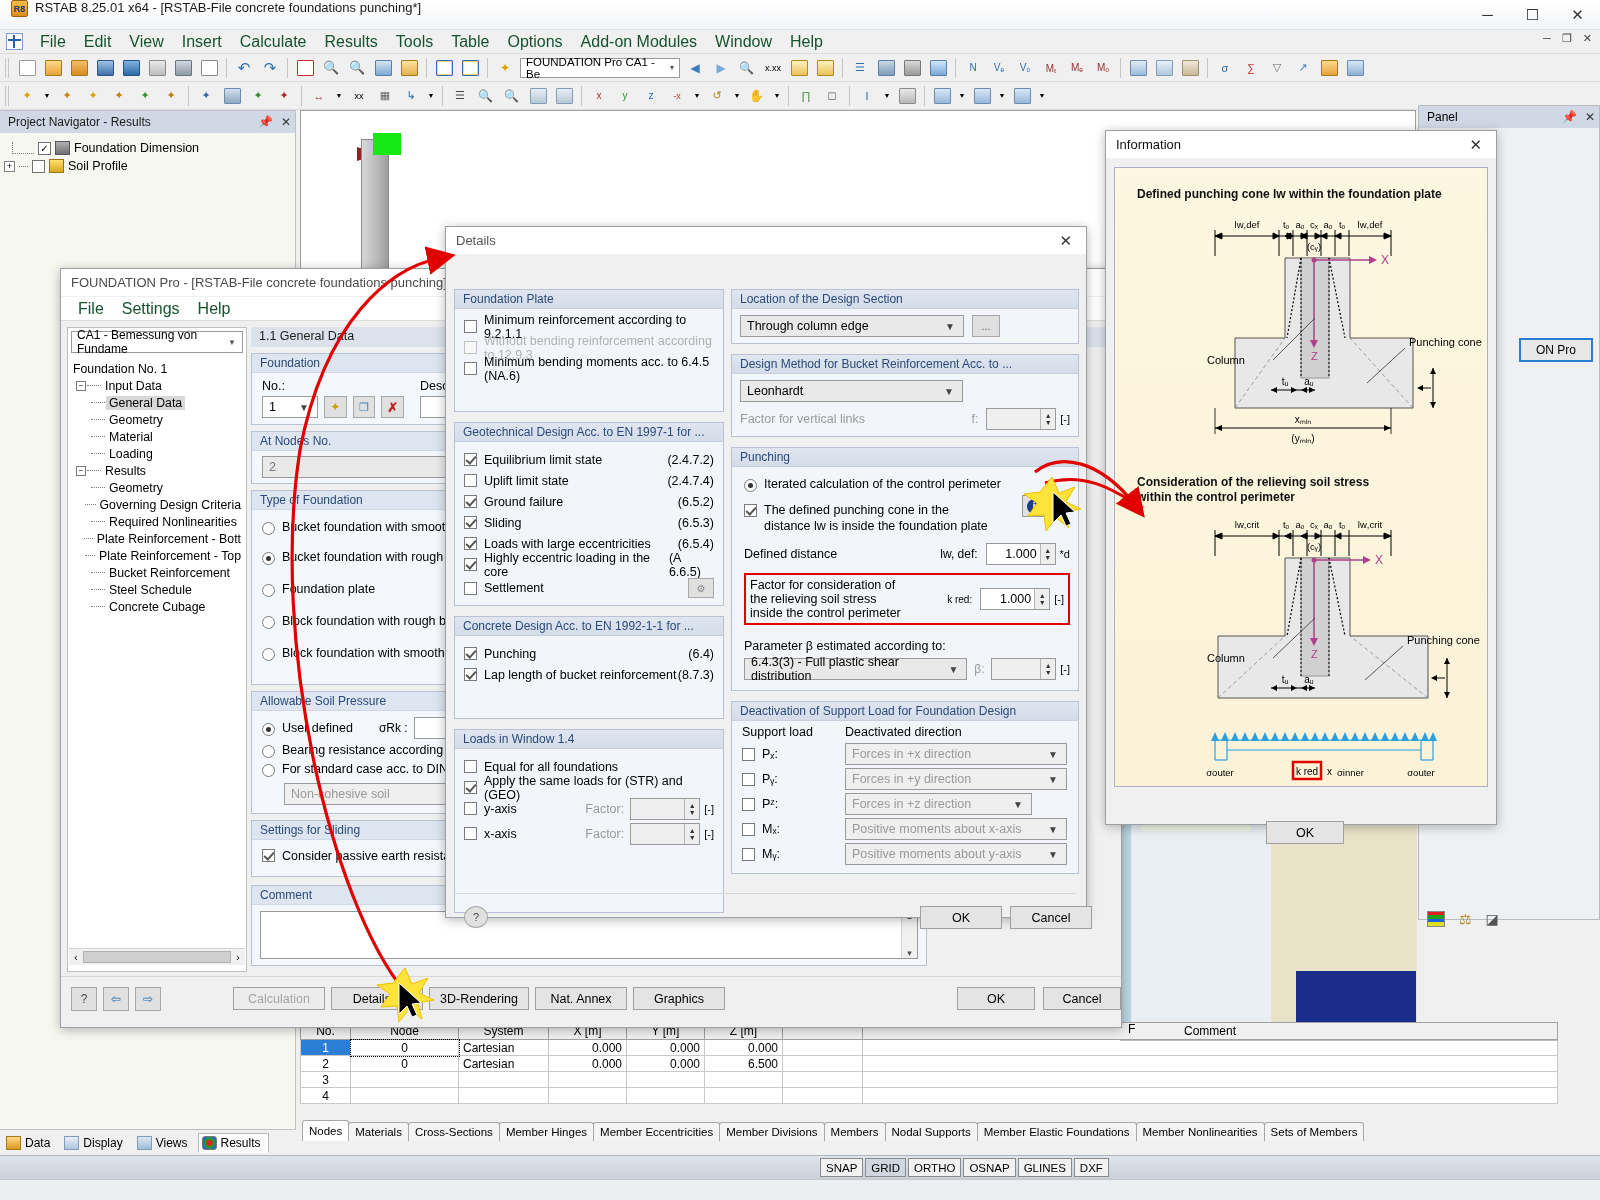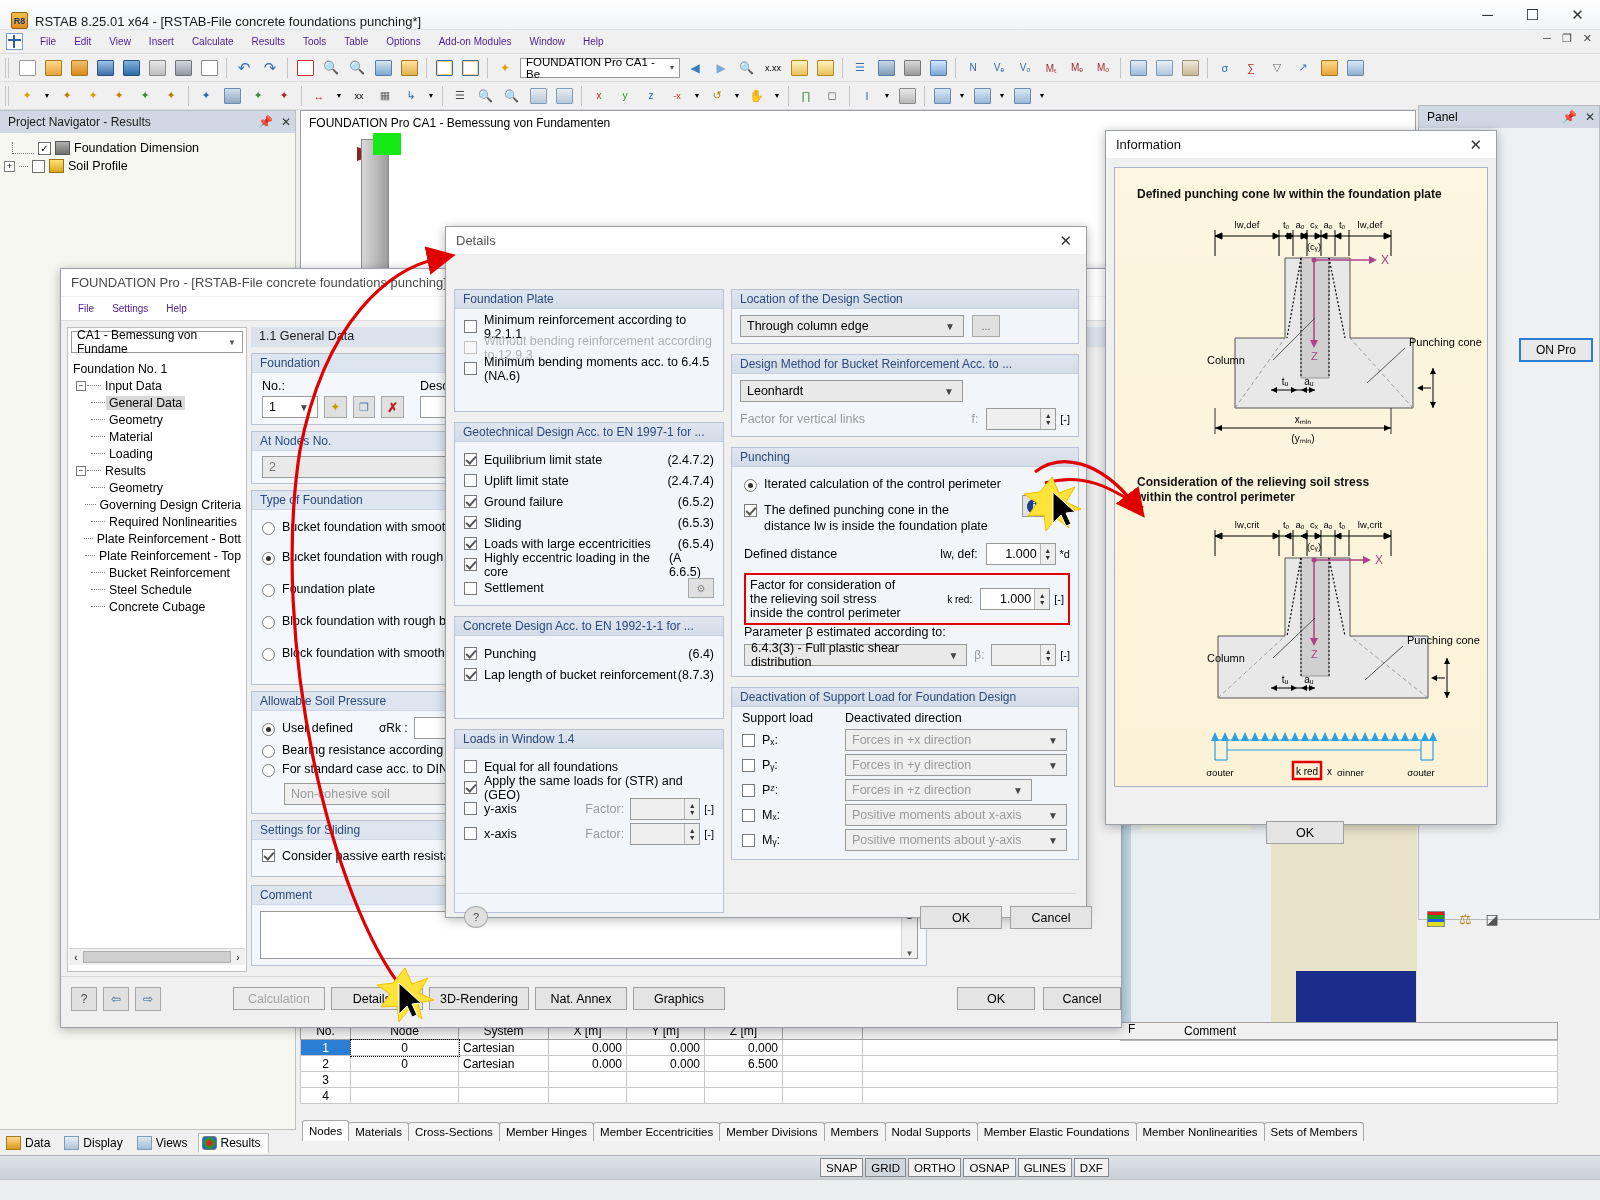--- a/index.html
+++ b/index.html
@@ -11,21 +11,21 @@
     background:#f0f0f0; position:relative;
   }
   .abs { position:absolute; }
 
   
   #rstab-window { left:0; top:0; width:1600px; height:1200px; background:#f0f0f0; }
   #title-bar {
     left:0; top:0; width:1600px; height:30px;
     background:linear-gradient(#ffffff,#f2f4f7);
     border-bottom:1px solid #dfe3e8;
-    display:flex; align-items:flex-end; padding:0 4px;
+    display:flex; align-items:flex-start; padding:0 4px;
   }
   #app-icon {
     width:17px; height:17px; margin:0 7px 0 7px;
     background:linear-gradient(#f7c04a,#e08b20);
     border:1px solid #9a5f10; border-radius:2px;
     font-size:9px; font-weight:bold; color:#1a3a6b;
     display:flex; align-items:center; justify-content:center;
   }
   #title-text { font-size:13px; color:#1a1a1a; }
   .win-btn {
@@ -45,21 +45,21 @@
     background:#fff; border:1px solid #7b9fd4;
     position:relative; overflow:hidden;
   }
   #menu-logo:before {
     content:""; position:absolute; left:1px; top:5px; width:13px; height:2px; background:#2a5fa8;
   }
   #menu-logo:after {
     content:""; position:absolute; left:6px; top:1px; width:2px; height:13px; background:#2a5fa8;
   }
   .menu-item {
-    padding:3px 9px; font-size:10px; color:#4c1d95; cursor:default; white-space:nowrap;
+    padding:3px 9px; font-size:16px; color:#14532d; cursor:default; white-space:nowrap;
   }
   #mdi-btns { position:absolute; right:4px; top:2px; display:flex; gap:3px; font-size:11px; color:#444; }
   #mdi-btns span { padding:0 4px; }
 
   
   .toolbar {
     left:0; width:1600px; height:28px; background:#f0f0f0;
     border-bottom:1px solid #dcdcdc; display:flex; align-items:center;
     padding-left:2px; overflow:hidden;
   }
@@ -645,21 +645,20 @@
         <span class="nav-expand">+</span>
         <span style="width:9px;border-top:1px dotted #808080"></span>
         <span class="nav-cb"></span>
         <span class="nav-ico" style="background:linear-gradient(#ffe070,#d8a820);border:1px solid #9a7010"></span>
         <span>Soil Profile</span>
       </div>
     </div>
   </div>
 
   <div id="work-area" class="abs">
-    <div id="work-title">FOUNDATION Pro CA1 - Bemessung von Fundamenten</div>
     <div id="render-arrow"></div>
     <div id="render-col"></div>
     <div id="render-cap"></div>
     <div id="render-photo">
       <svg width="516" height="534" viewBox="0 0 516 534">
         <rect x="0" y="0" width="516" height="534" fill="#ffffff"></rect>
         <rect x="230" y="0" width="140" height="534" fill="#e8eef2"></rect>
         <rect x="200" y="0" width="30" height="534" fill="#bcd6e4"></rect>
         <rect x="240" y="40" width="110" height="300" fill="#f2f6e4"></rect>
         <rect x="250" y="60" width="14" height="120" fill="#dde6cd"></rect>
@@ -1214,21 +1213,21 @@
           </div>
           <div class="redbox" style="display:flex;align-items:center;margin-top:8px;padding:3px 4px">
             <span style="font-size:12.5px;line-height:14px;max-width:160px">Factor for consideration of the relieving soil stress inside the control perimeter</span>
             <span style="margin-left:auto;font-size:10px">k red:</span>
             <span class="spin" style="margin-left:8px">
               <span class="val">1.000</span>
               <span class="arrows">▲<br>▼</span>
             </span>
             <span style="margin-left:4px;font-size:11px">[-]</span>
           </div>
-          <div style="font-size:12.5px;">Parameter β estimated according to:</div>
+          <div style="font-size:12.5px;margin-top:14px">Parameter β estimated according to:</div>
           <div style="display:flex;align-items:center;margin-top:5px">
             <span class="sel-box" style="width:238px">
               <span>6.4.3(3) - Full plastic shear distribution</span>
               <span class="chev">▼</span>
             </span>
             <span style="margin-left:7px;font-size:12px;color:#9a9a9a">β:</span>
             <span class="spin dis" style="margin-left:6px">
               <span class="val"></span>
               <span class="arrows">▲<br>▼</span>
             </span>

